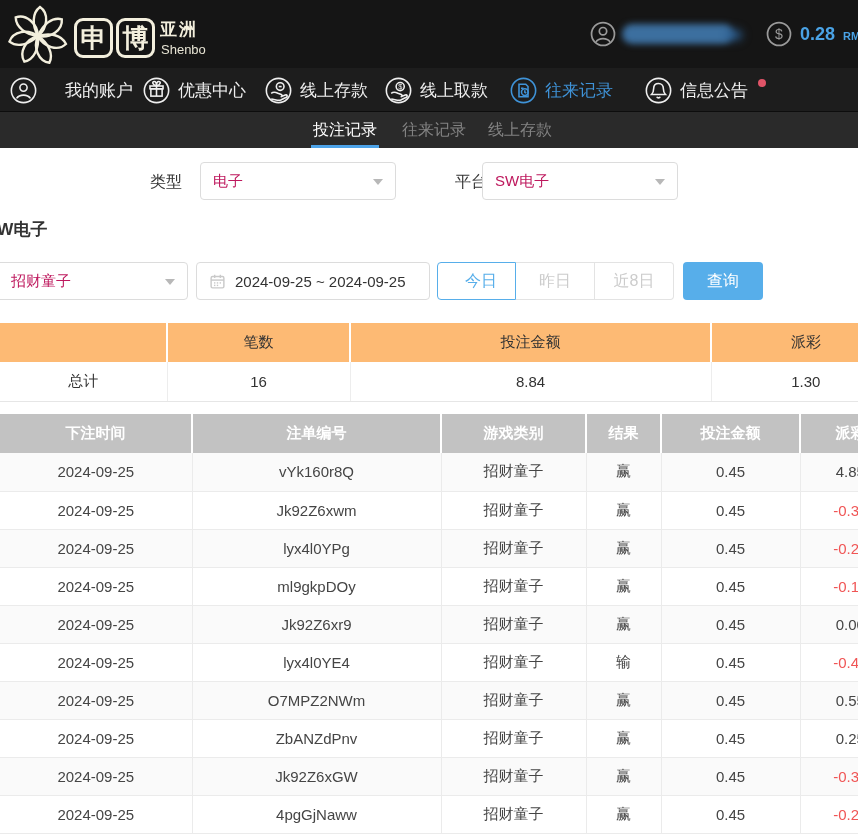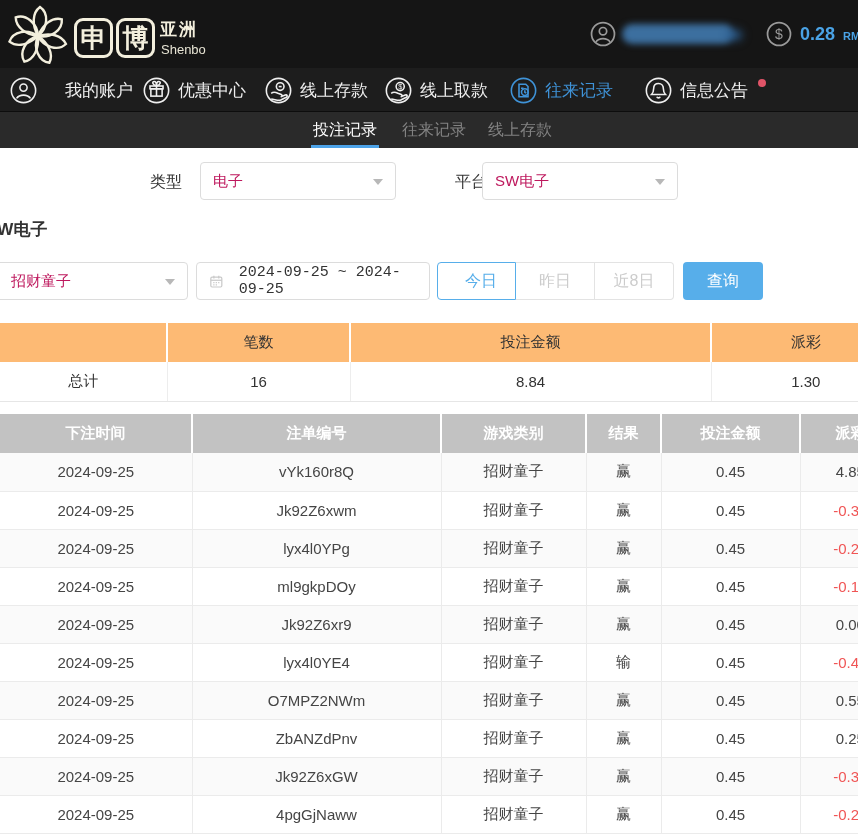--- a/index.html
+++ b/index.html
@@ -39,21 +39,21 @@
 
   
   .flt-label { position:absolute; font-size:16px; color:#333; }
   .select-box { position:absolute; height:38px; border:1px solid #dcdcdc; border-radius:4px; background:#fff;
                 display:flex; align-items:center; padding:0 12px; font-size:15px; color:#be185d; cursor:pointer; }
   .select-box .caret { position:absolute; right:12px; top:16px; width:0; height:0;
                        border-left:5px solid transparent; border-right:5px solid transparent; border-top:6px solid #b8b8b8; }
   .section-title { position:absolute; left:-14px; top:218px; font-size:17px; font-weight:bold; color:#333; }
 
   .date-box { position:absolute; left:196px; top:262px; width:234px; height:38px; border:1px solid #dcdcdc;
-              border-radius:4px; display:flex; align-items:center; gap:15px; padding:0 12px; font-size:15px; color:#333; cursor:pointer;font-family:Liberation Mono, monospace; }
+              border-radius:4px; display:flex; align-items:center; gap:9px; padding:0 12px; font-size:15px; color:#333; cursor:pointer; }
 
   .seg-group { position:absolute; left:437px; top:262px; display:flex; }
   .seg-btn { width:79px; height:38px; border:1px solid #e3e3e3; border-left-width:0; background:#fff;
              font-size:16px; color:#ccc; cursor:pointer; font-family:inherit; }
   .seg-btn:first-child { border-left-width:1px; border-radius:4px 0 0 4px;padding-left:9px; }
   .seg-btn:last-child { border-radius:0 4px 4px 0; }
   .seg-btn.active { border:1px solid #57aeea; color:#57aeea; }
   .query-btn { position:absolute; left:683px; top:262px; width:80px; height:38px; background:#57aeea; color:#fff;
                border:none; border-radius:4px; font-size:16px; cursor:pointer; font-family:inherit; }
 

